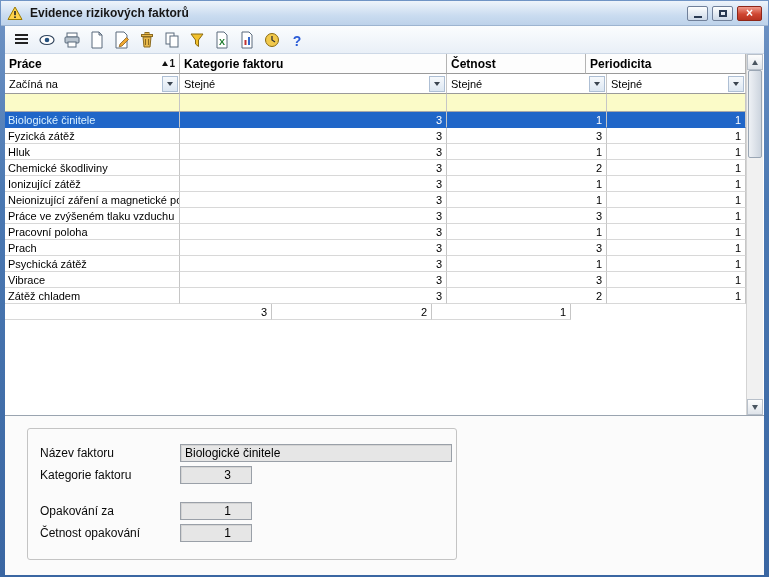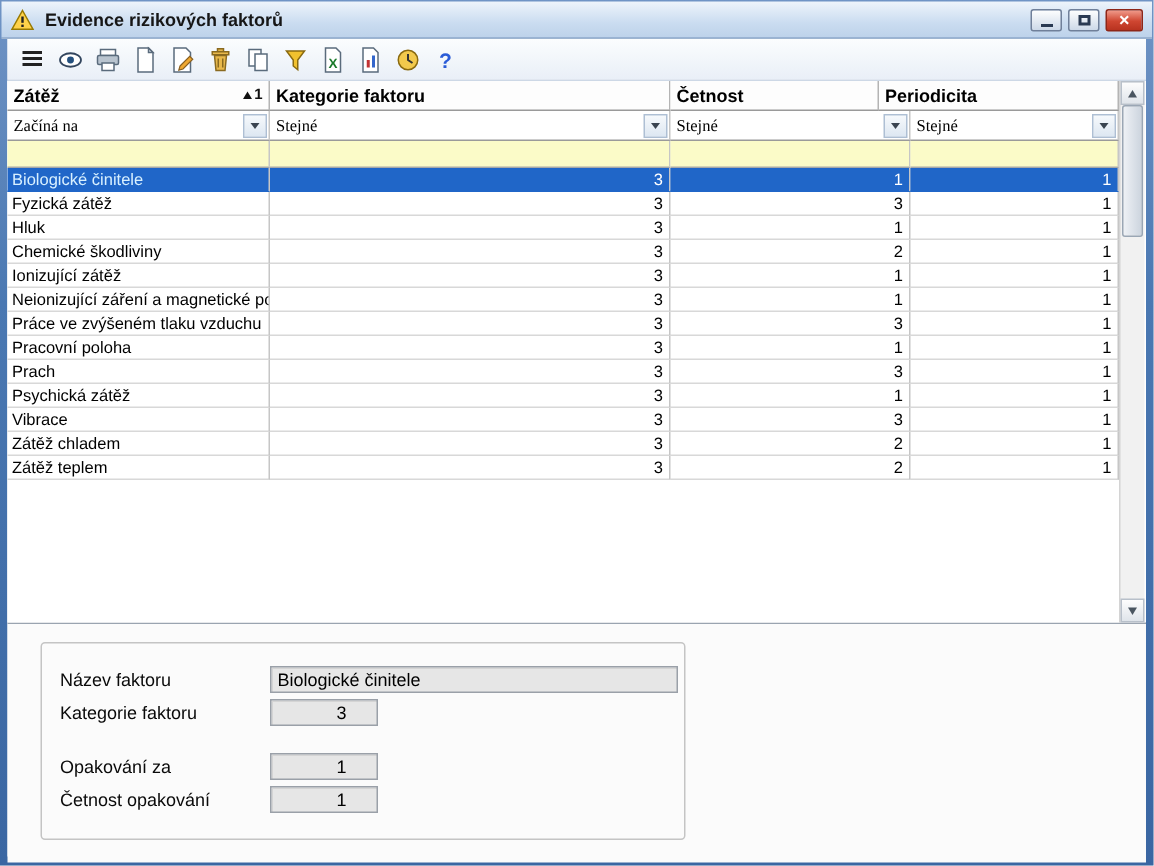--- a/index.html
+++ b/index.html
@@ -43,21 +43,21 @@
   .header .cell { height:20px; background:#fdfdfd; border-bottom:1px solid #9a9a9a;
     border-right:1px solid #b4b4b4; font-size:12px; font-weight:bold; color:#000;
     display:flex; align-items:center; padding:0 4px; }
   .sortwrap { margin-left:auto; display:flex; align-items:center; gap:1px;
     font-size:10px; font-weight:bold; color:#111; }
   .tri-sort { width:0; height:0; border-left:3px solid transparent;
     border-right:3px solid transparent; border-bottom:5px solid #111; }
 
   .filters .cell { height:20px; border-bottom:1px solid #9a9a9a; font-size:11px; color:#000;
     display:flex; align-items:center; padding:0 1px 0 4px; }
-  .ftext { flex:1;font-family:Liberation Serif, serif; }
+  .ftext { flex:1; }
   .ddbtn { width:16px; height:16px; background:linear-gradient(180deg,#f6f9fc,#dde7f2);
     border:1px solid #aebfd4; display:flex; align-items:center; justify-content:center; }
   .tri-dd { width:0; height:0; border-left:3.5px solid transparent;
     border-right:3.5px solid transparent; border-top:4.5px solid #3a4450; }
 
   .search .cell { height:18px; background:#fbfbc8; border-bottom:1px solid #a8a8a8; }
 
   .data { height:16px; font-size:11px; color:#000; }
   .data .cell { height:16px; border-bottom:1px solid #d8d8d8; display:flex;
     align-items:center; padding:0 4px 0 3px; }
@@ -197,21 +197,21 @@
             <text x="9" y="14.5" text-anchor="middle" font-size="14" font-weight="bold" fill="#2a5bd7">?</text>
           </svg>
       </button>
     </div>
 
     <div class="grid">
       <div class="grid-main">
 
         <div class="row header">
           <div class="cell c0">
-            <span>Zátěž</span>
+            <span>Práce</span>
             <span class="sortwrap">
               <span class="tri-sort"></span>
               <span>1</span>
             </span>
           </div>
           <div class="cell c1">
             <span>Kategorie faktoru</span>
           </div>
           <div class="cell c3">
             <span>Četnost</span>
@@ -322,21 +322,20 @@
               <div class="cell c2 num">3</div>
               <div class="cell c3 num">1</div>
             </div>
             <div class="row data">
               <div class="cell c0 name">Zátěž chladem</div>
               <div class="cell c1 num">3</div>
               <div class="cell c2 num">2</div>
               <div class="cell c3 num">1</div>
             </div>
             <div class="row data">
-              <div class="cell c0 name">Zátěž teplem</div>
               <div class="cell c1 num">3</div>
               <div class="cell c2 num">2</div>
               <div class="cell c3 num">1</div>
             </div>
           </div>
       </div>
 
       <div class="vscroll">
         <div class="sarrow">
             <span class="tri-up"></span>

